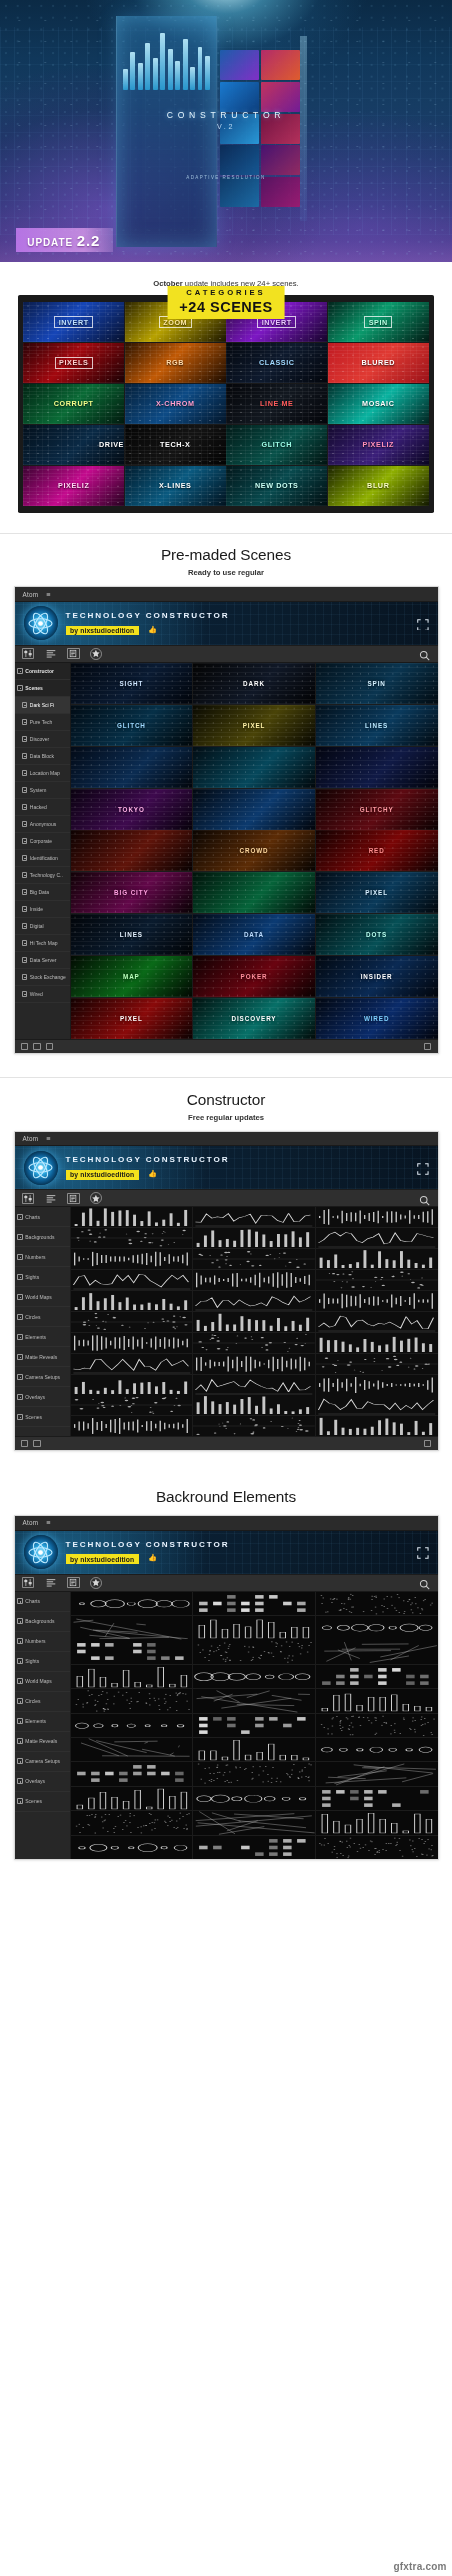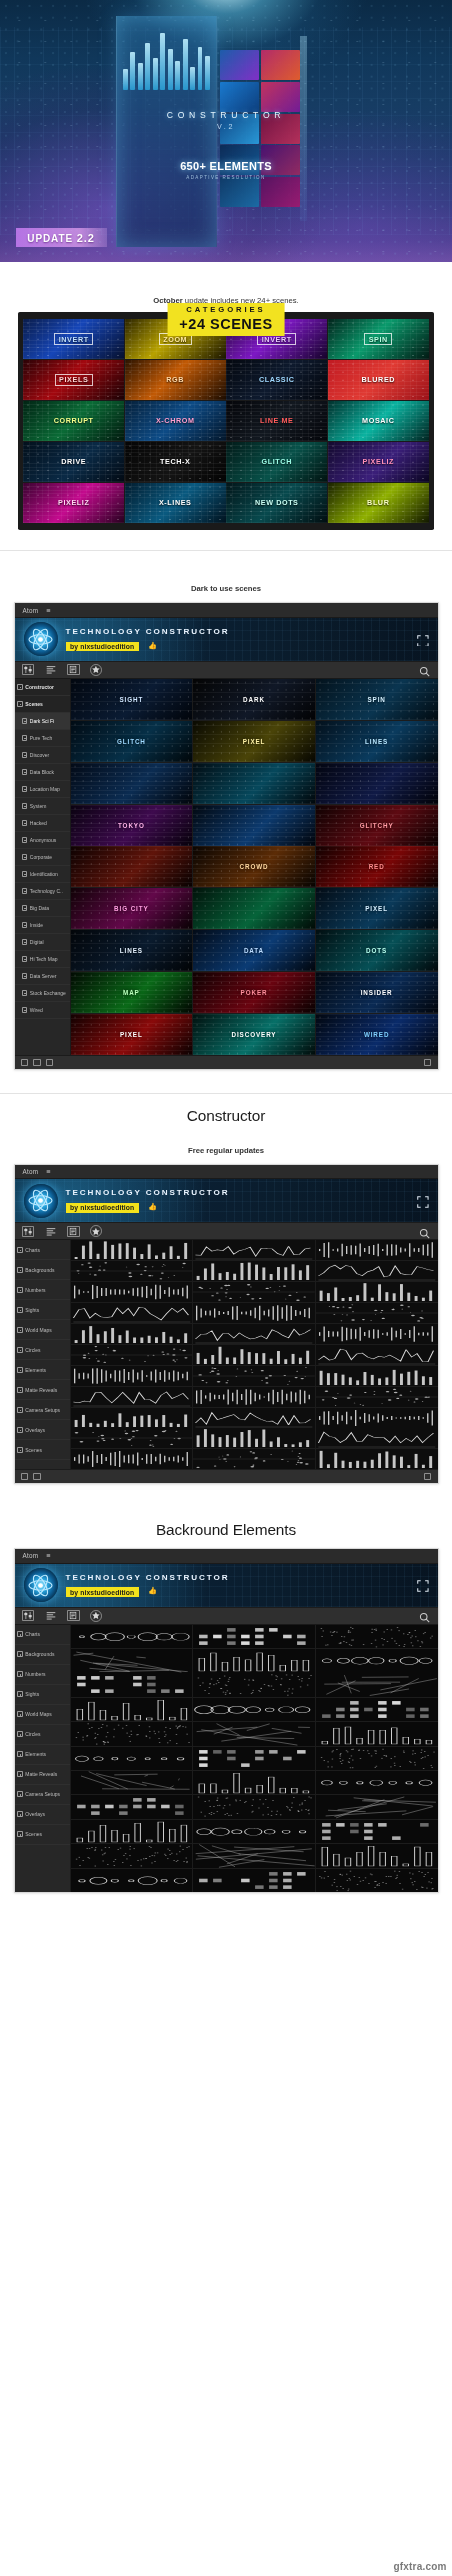--- a/index.html
+++ b/index.html
@@ -51,27 +51,27 @@
   .hero-title .t3 { font-size:7.2px; letter-spacing:2.7px; color:#cfeaff; margin-top:2.7px; opacity:.85;}
   .hero-elements { position:absolute; left:0; right:0; top:160px; text-align:center;
       font-weight:bold; font-size:11px; color:#ffffff; letter-spacing:0.3px;
       text-shadow:0 0 6.3px rgba(140,220,255,.85);}
   .hero-sub { position:absolute; left:0; right:0; top:175px; text-align:center;
       font-size:4.5px; letter-spacing:1.4px; color:#bcdcf2; opacity:.8;}
   .update-badge { position:absolute; left:16.3px; top:228px; padding:3.6px 12.7px 3.6px 11px;
       background:linear-gradient(90deg, rgba(190,120,235,.92), rgba(225,160,240,.75) 70%, rgba(230,180,245,.25));
       color:#ffffff; font-weight:bold; font-size:10px; letter-spacing:0.9px;
       text-shadow:0 0.9px 1.8px rgba(60,0,90,.55); }
-  .update-badge b { font-size:11px; }
+  .update-badge b { font-size:15px; }
 
   
   .section-head { text-align:center; padding:12.7px 0 0; background:#fff;}
   .section-head h2 { font-size:15.4px; font-weight:normal; color:#1b1b1b; letter-spacing:-0.1px;}
   .section-head h2 b { font-weight:bold; }
-  .section-head p { font-size:7.7px; color:#333; margin-top:21px; font-weight:bold;}
+  .section-head p { font-size:7.7px; color:#333; margin-top:4px; font-weight:bold;}
   .section-head p span { font-weight:normal; }
   .divider { height:0.9px; background:#e3e3e3; margin:11px 0 0; }
 
   
   .cat-wrap { position:relative; width:452px; padding:7.2px 0 9px; background:#fff;}
   .cat-badge { position:absolute; left:50%; transform:translateX(-50%); top:-1.8px; z-index:6;
       background:#f2e220; padding:3.6px 11.8px 4.5px; text-align:center; line-height:1;}
   .cat-badge .c1 { font-size:7.7px; font-weight:bold; letter-spacing:2.9px; color:#131313;}
   .cat-badge .c2 { font-size:14.5px; font-weight:bold; letter-spacing:0.5px; color:#131313; margin-top:2.7px;}
   .cat-frame { margin:0 auto; width:416px; background:#1a1a1a; padding:7.2px 5.4px; border-radius:1.8px;}
@@ -197,21 +197,20 @@
     <span style="background:linear-gradient(135deg,#4a1070,#9a2a60)"></span>
     <span style="background:linear-gradient(135deg,#0c3a66,#1a6fa8)"></span>
     <span style="background:linear-gradient(135deg,#5a1060,#a01a70)"></span>
   </div>
   <div class="hero-sideframe"></div>
 
   <div class="hero-title">
     <div class="t2">CONSTRUCTOR</div>
     <div class="t3">V.2</div>
   </div>
-  <div class="hero-elements">650+ ELEMENTS</div>
   <div class="hero-sub">ADAPTIVE RESOLUTION</div>
 
   <div class="update-badge">
     <span>UPDATE</span>
     <b>2.2</b>
   </div>
 </div>
 
 <div class="section-head">
   <p>
@@ -279,21 +278,21 @@
         <div class="cell" style="background: linear-gradient(135deg, rgb(5, 6, 10), rgb(18, 24, 32) 50%, rgb(4, 5, 10));">
           <span class="noise"></span>
           <span class="spark"></span>
           <span class="lbl" style="color: rgb(255, 92, 92);">LINE ME</span>
         </div>
         <div class="cell" style="background: linear-gradient(135deg, rgb(1, 48, 44), rgb(10, 179, 160) 50%, rgb(1, 35, 32));">
           <span class="noise"></span>
           <span class="spark"></span>
           <span class="lbl" style="color: rgb(255, 255, 255);">MOSAIC</span>
         </div>
-        <div class="cell" style="background: linear-gradient(135deg, rgb(3, 16, 28), rgb(10, 42, 70) 55%, rgb(2, 10, 19));">
+        <div class="cell" style="background: linear-gradient(135deg, rgb(3, 16, 28), rgb(10, 42, 70) 55%, rgb(2, 10, 19)); justify-content: flex-end;">
           <span class="noise"></span>
           <span class="spark"></span>
           <span class="lbl" style="color: rgb(255, 255, 255);">DRIVE</span>
         </div>
         <div class="cell" style="background: linear-gradient(135deg, rgb(5, 5, 5), rgb(20, 20, 20) 55%, rgb(3, 3, 3));">
           <span class="noise"></span>
           <span class="spark"></span>
           <span class="lbl" style="color: rgb(255, 255, 255);">TECH-X</span>
         </div>
         <div class="cell" style="background: linear-gradient(135deg, rgb(2, 26, 24), rgb(8, 82, 74) 55%, rgb(1, 18, 16));">
@@ -326,21 +325,22 @@
           <span class="spark"></span>
           <span class="lbl" style="color: rgb(251, 255, 196);">BLUR</span>
         </div>
       </div>
   </div>
 </div>
 
 <div class="divider"></div>
 
 <div class="section-head">
-  <p>Dark to use scenes</p>
+  <h2>Pre-maded Scenes</h2>
+  <p>Ready to use regular</p>
 </div>
 
 <div class="wrapper-pad" style="padding-top:9px">
   <div class="app">
     <div class="app-menubar">
       <span class="mi">Atom</span>
       <span class="ham">≡</span>
     </div>
     <div class="app-banner">
       <div class="bgfx"></div>

